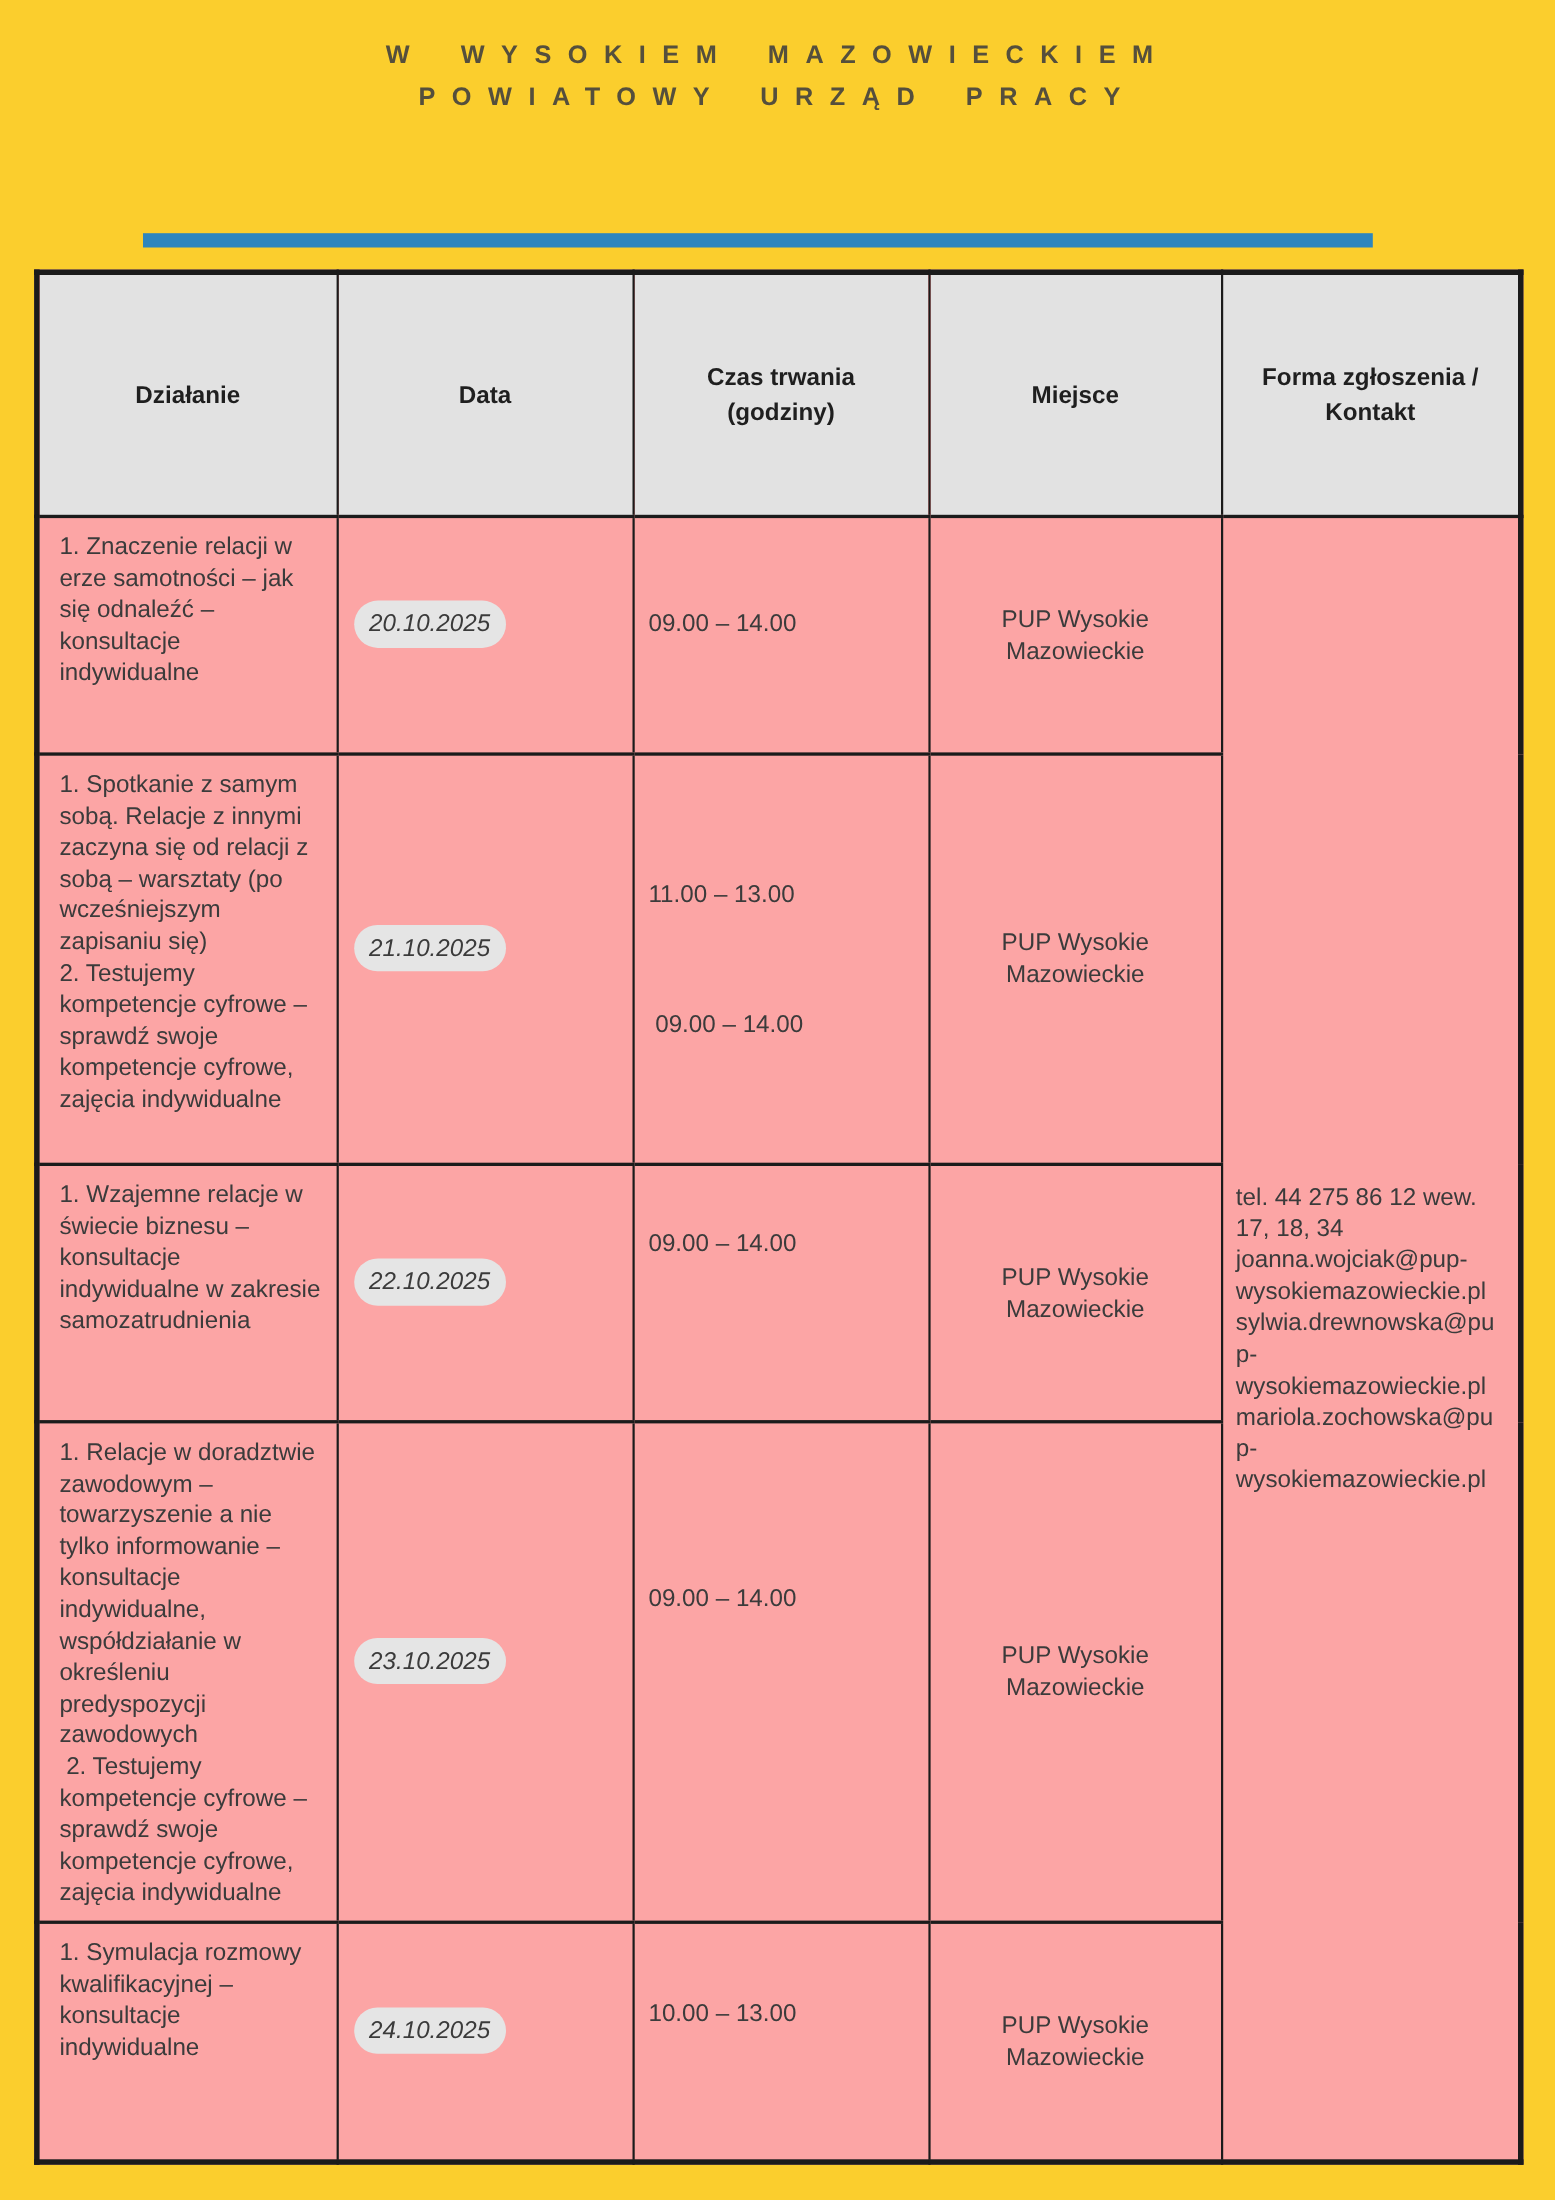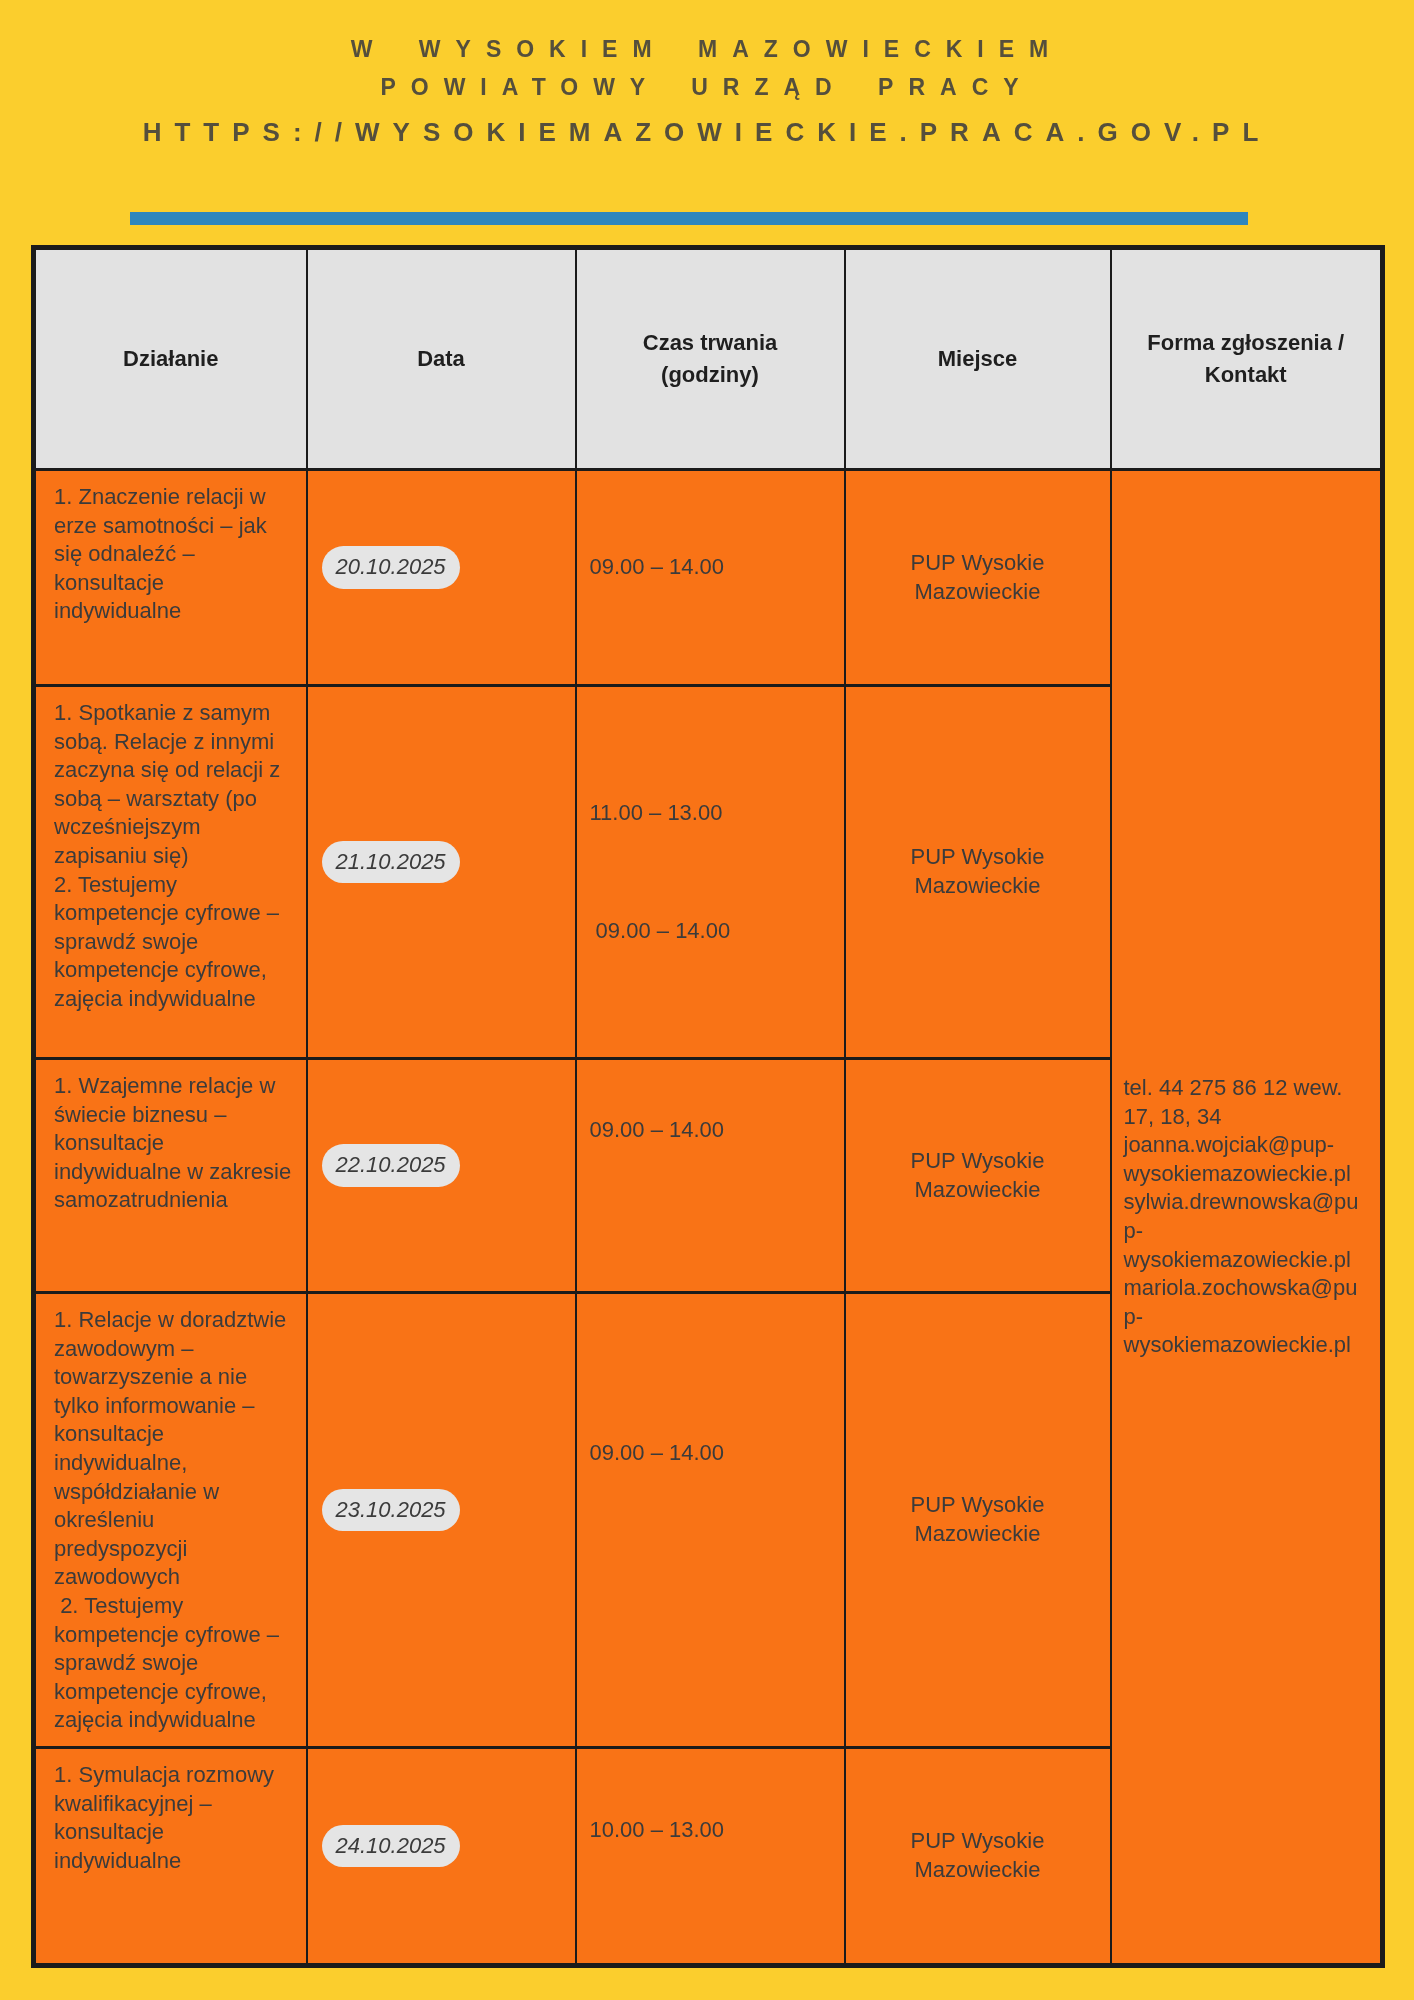--- a/index.html
+++ b/index.html
@@ -37,21 +37,21 @@
     top: 212px; left: 130px;
     width: 1118px; height: 13px;
   }
   
   table.schedule {
     position: absolute;
     top: 245px; left: 31px;
     width: 1349px;
     border-collapse: collapse;
     table-layout: fixed;
-    background: #f97316;
+    background: #fca5a5;
     color: #3B3B3B;
     font-size: 22px;
     line-height: 1.3;
   }
   table.schedule, table.schedule th, table.schedule td {
     border: 2px solid #1B1B1B;
   }
   table.schedule th, table.schedule td {
     border-top-width: 3px;
     border-bottom-width: 3px;
@@ -120,21 +120,20 @@
   tr.h-r3 { height: 234px; }
   tr.h-r4 { height: 455px; }
   tr.h-r5 { height: 218px; }
 </style>
 </head>
 <body style="background: rgb(251, 206, 45);">
 
 <div class="masthead">
   <div class="mast-line mast-small">W WYSOKIEM MAZOWIECKIEM</div>
   <div class="mast-line mast-small">POWIATOWY URZĄD PRACY</div>
-  <div class="mast-line mast-url">HTTPS://WYSOKIEMAZOWIECKIE.PRACA.GOV.PL</div>
 </div>
 
 <div class="accent-bar" style="background: rgb(46, 134, 189);"></div>
 
 <table class="schedule">
   <colgroup>
     <col style="width:273px">
     <col style="width:269px">
     <col style="width:269px">
     <col style="width:266px">

